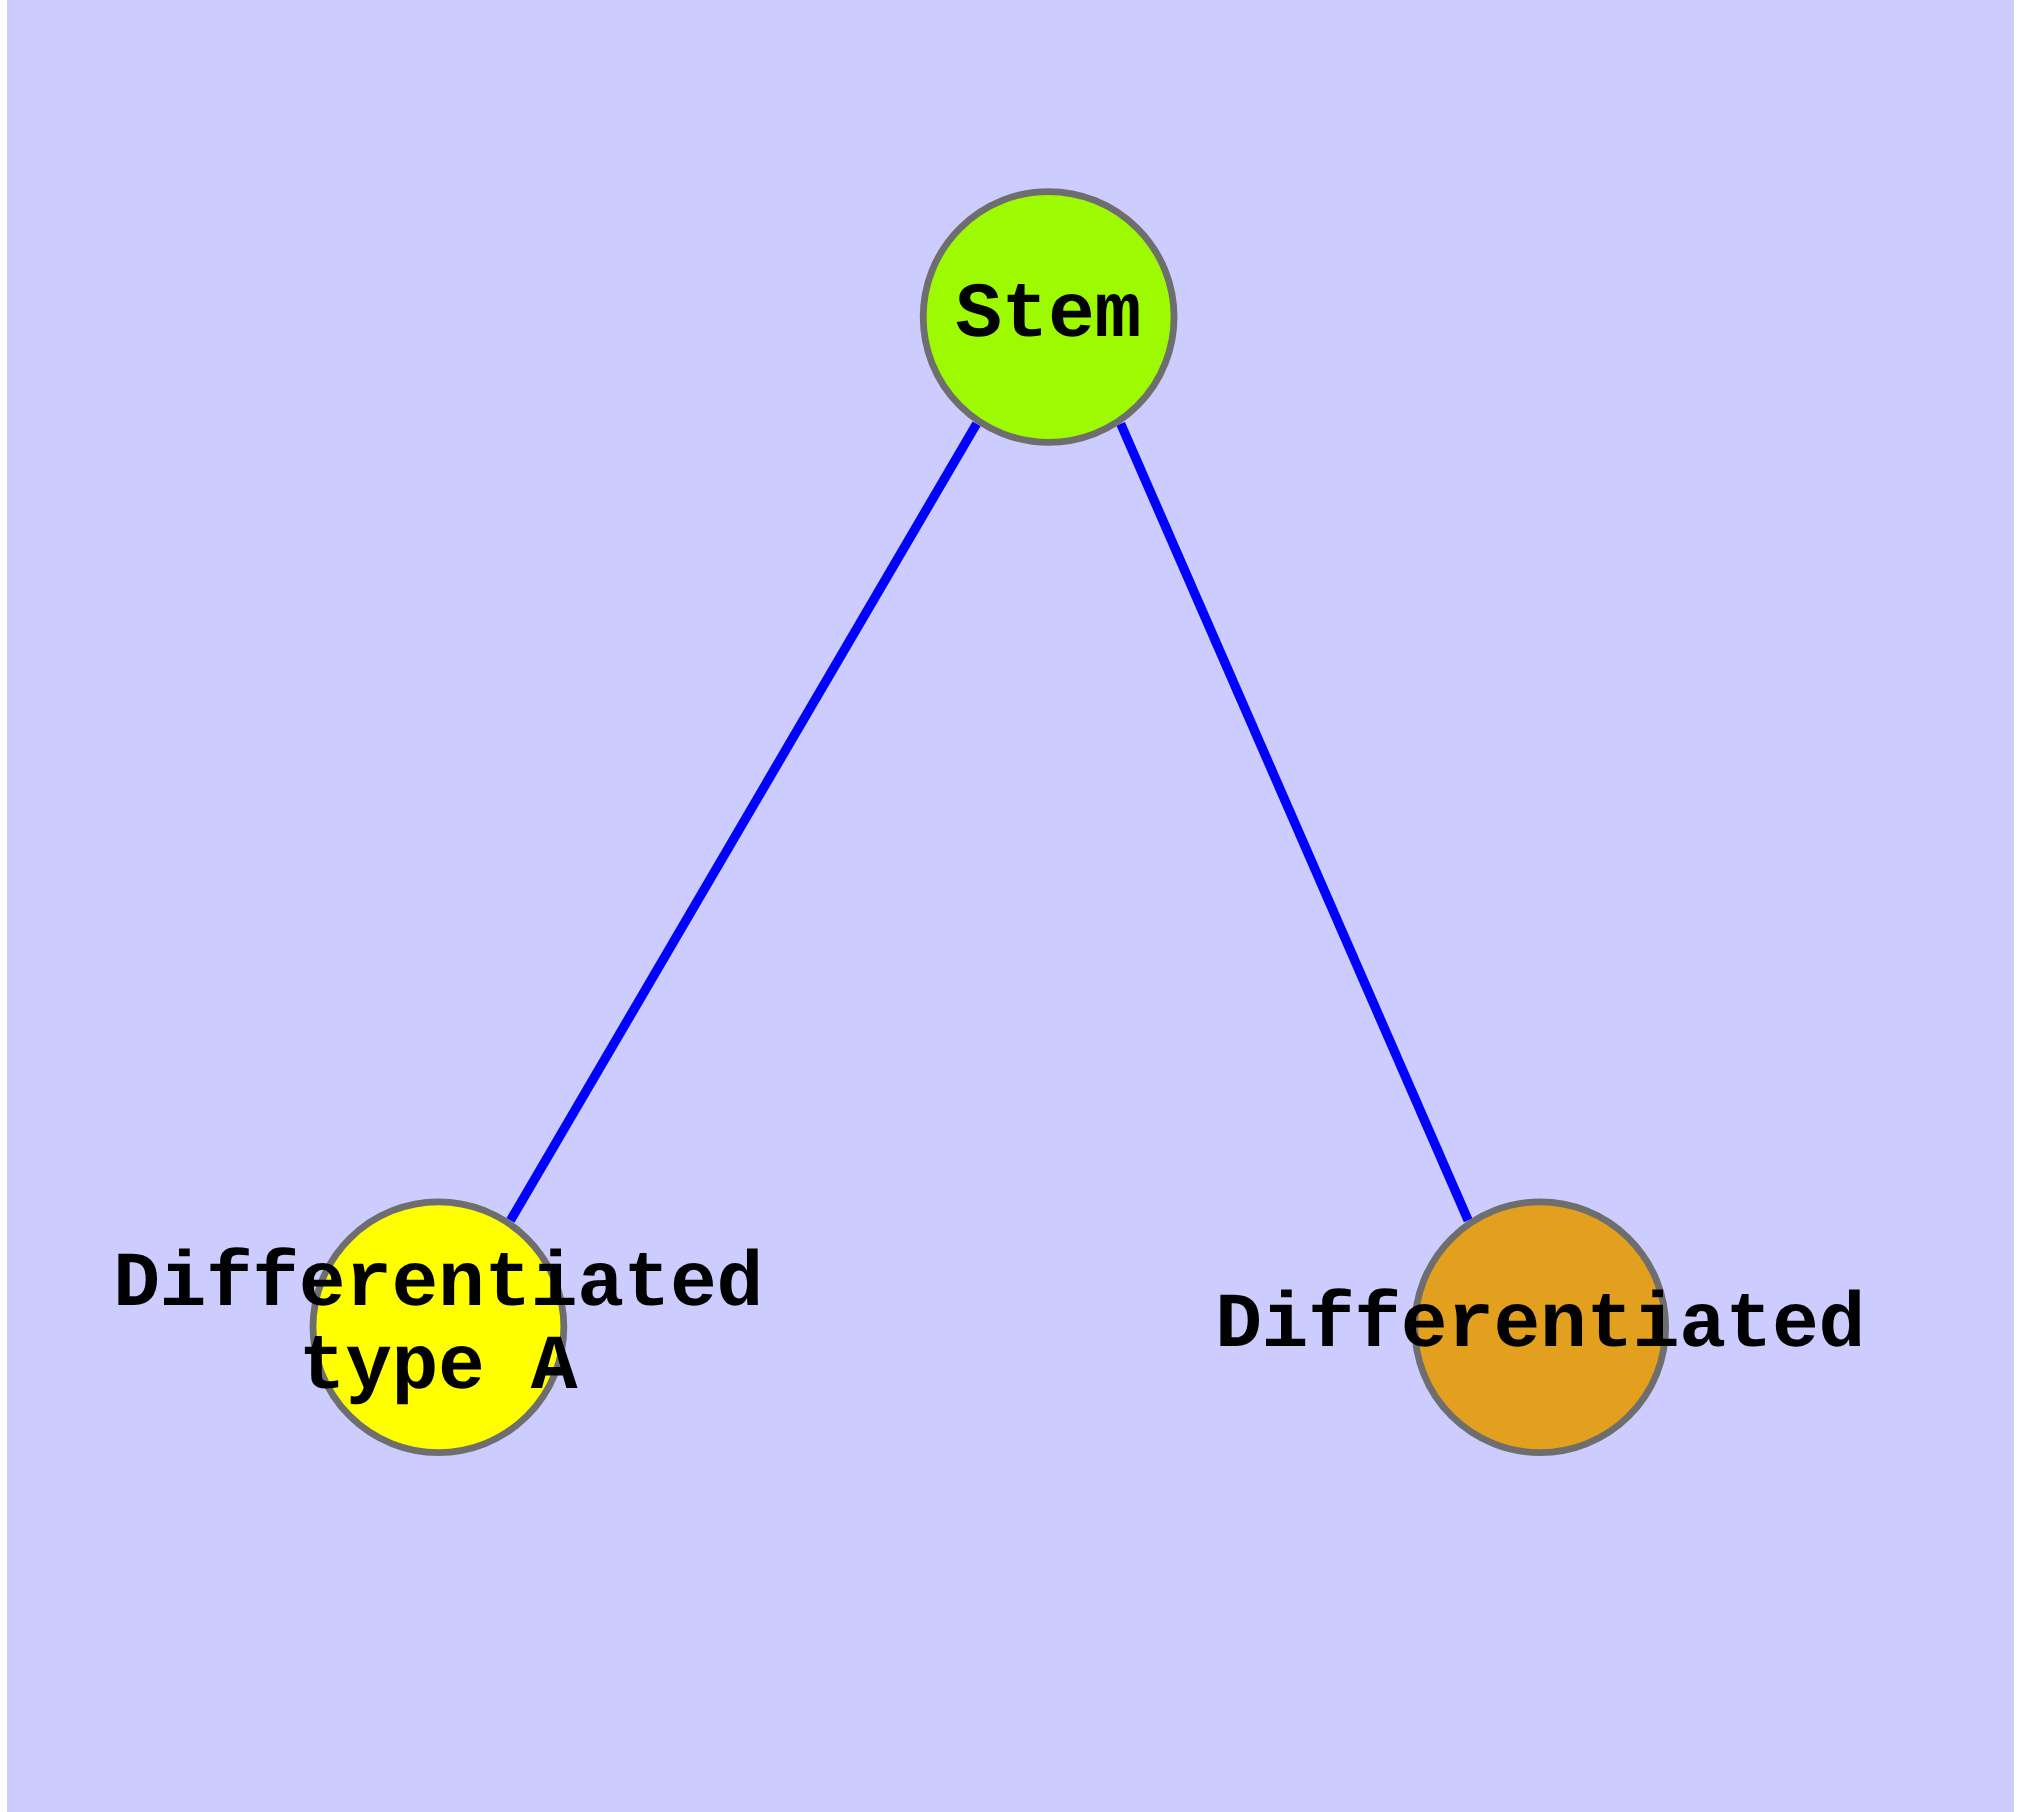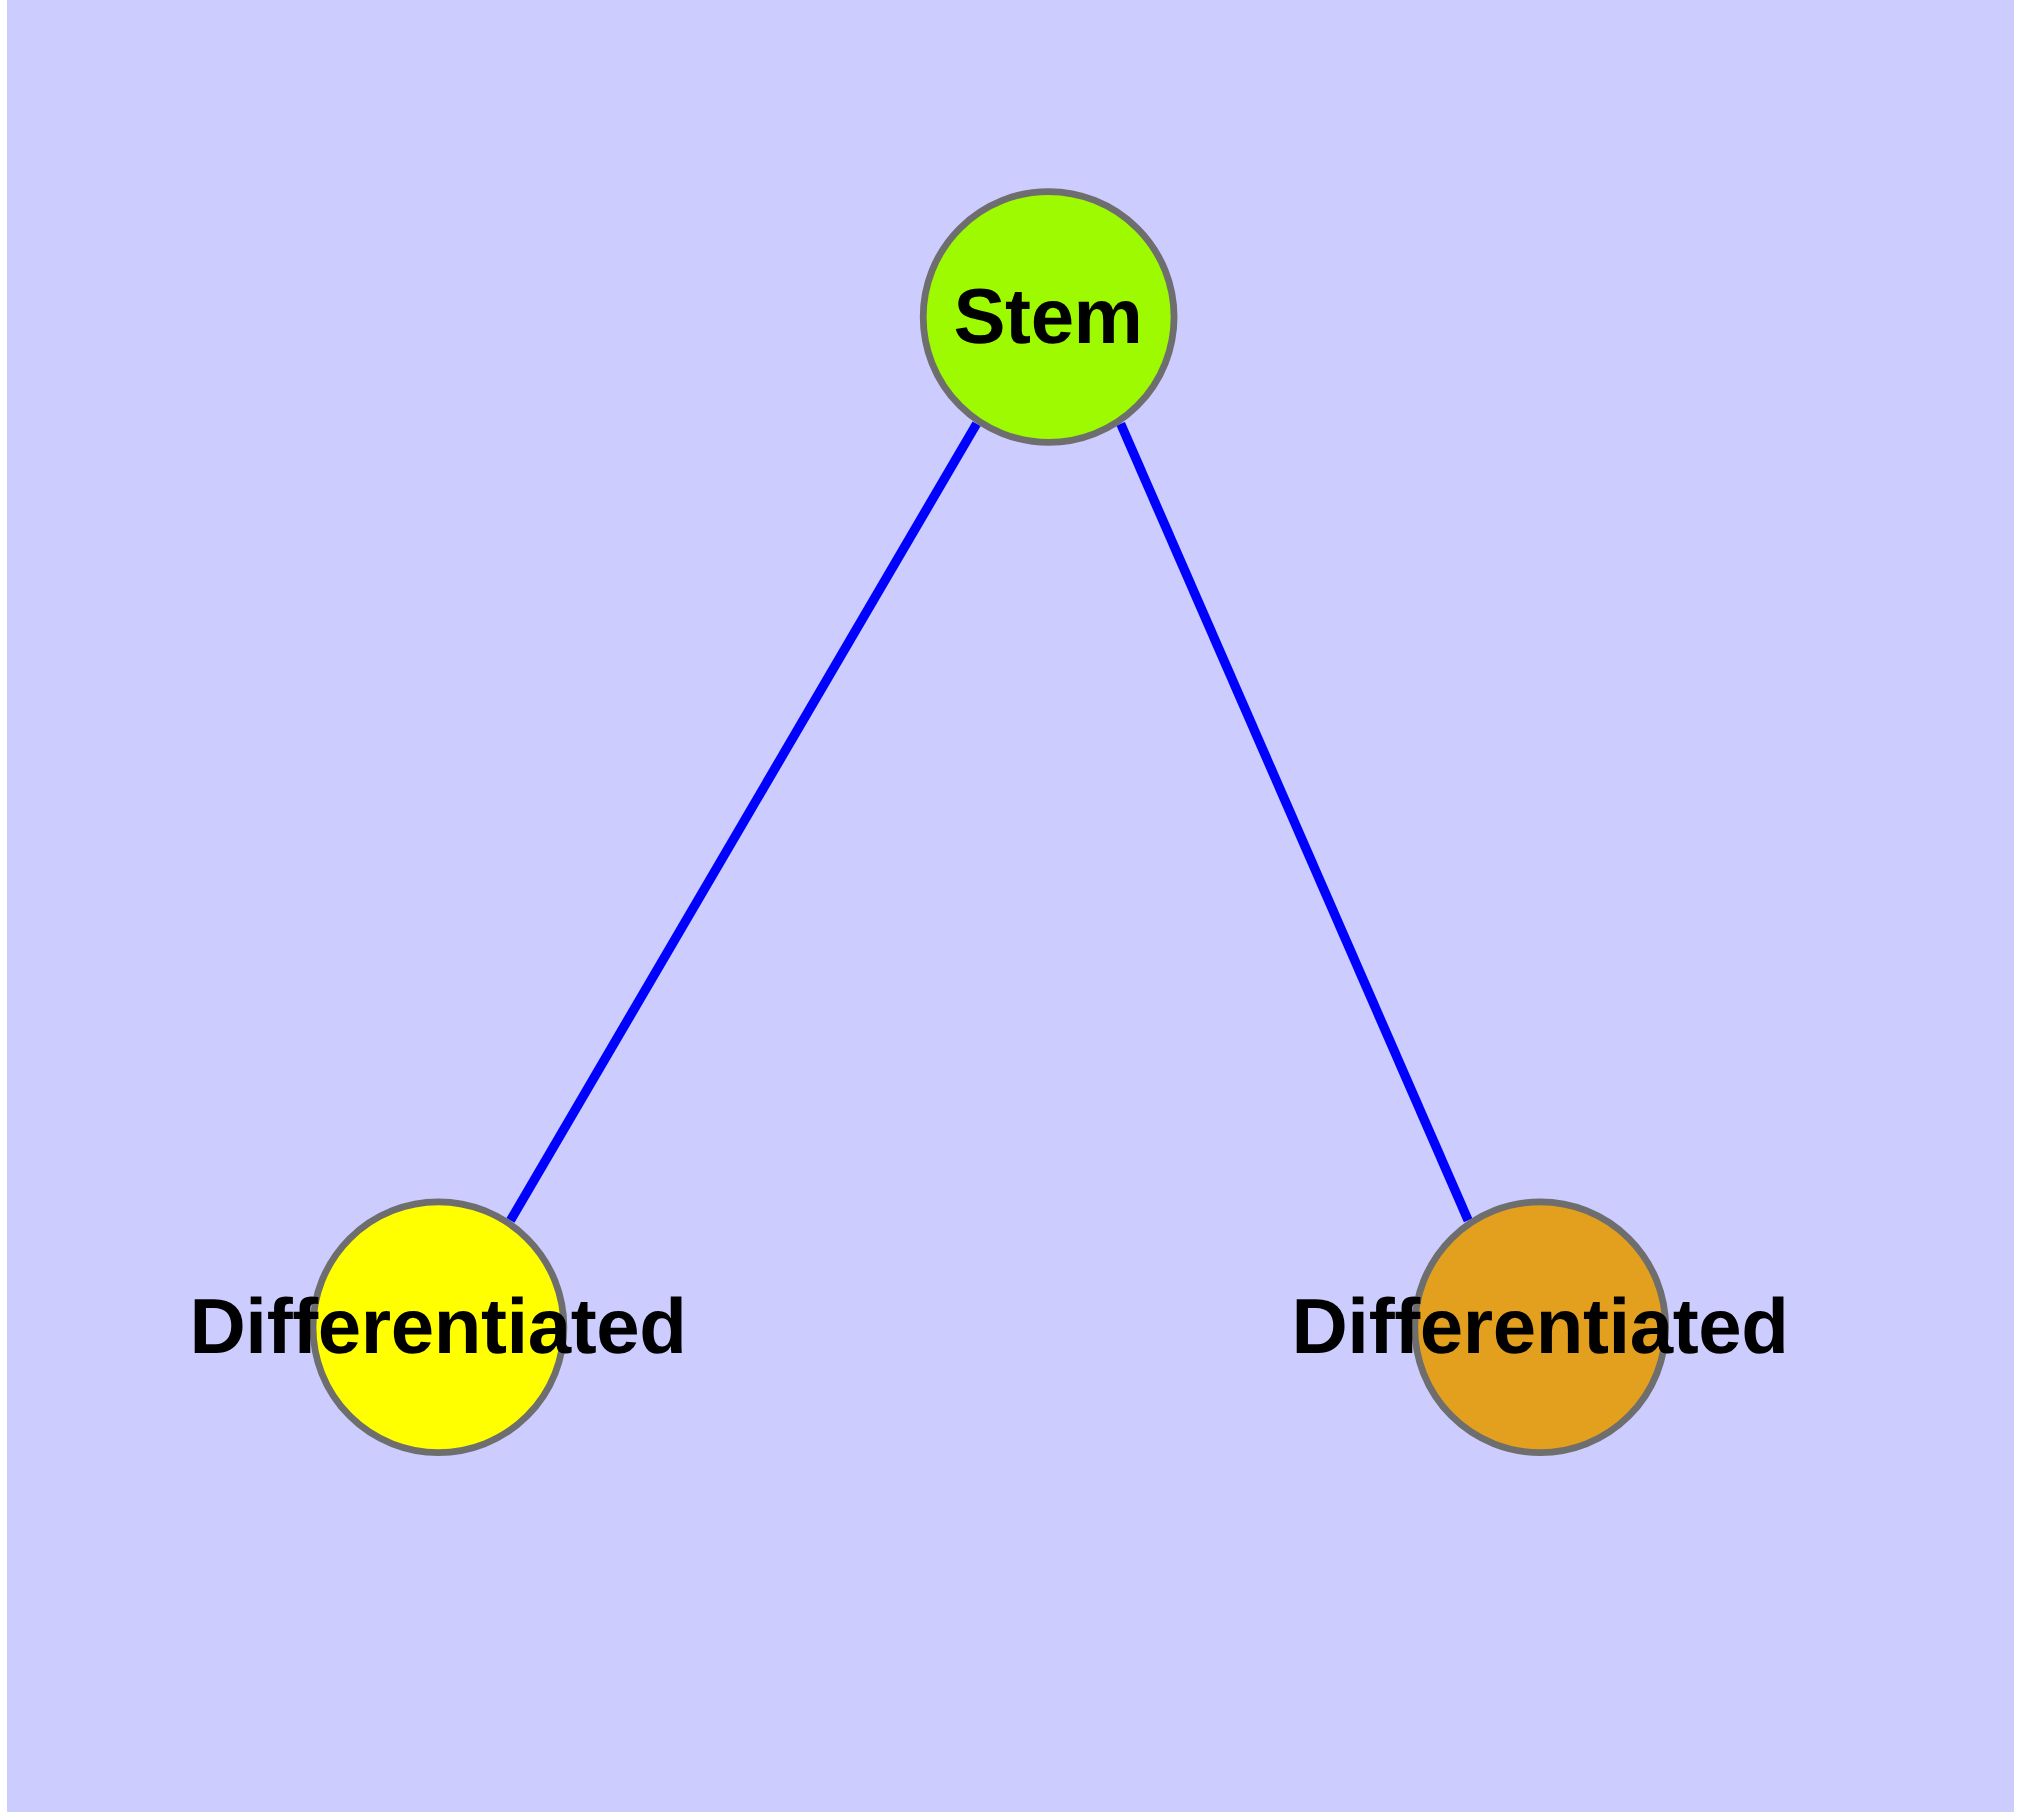--- a/index.html
+++ b/index.html
@@ -7,21 +7,21 @@
     margin: 0;
     padding: 0;
     background: #ffffff;
   }
   #stage {
     position: relative;
     width: 2021px;
     height: 1812px;
     background: #ffffff;
     overflow: hidden;
-    font-family: Liberation Sans, sans-serif;
+    font-family: Liberation Mono, monospace;
   }
   #canvas-bg {
     position: absolute;
     left: 6.8px;
     top: 0px;
     width: 2007px;
     height: 1812px;
     background: #ccccff;
   }
   #graph-svg {
@@ -61,18 +61,18 @@
 
     <g>
       <circle cx="1237" cy="374" r="148" fill="#9efa00" stroke="#6e6e6e" stroke-width="8"></circle>
       <circle cx="517" cy="1566" r="148" fill="#ffff00" stroke="#6e6e6e" stroke-width="8"></circle>
       <circle cx="1817" cy="1566" r="148" fill="#e3a01e" stroke="#6e6e6e" stroke-width="8"></circle>
     </g>
   </svg>
 
   <div class="node-label" style="left:1048px; top:317px;"><span>Stem</span></div>
 
-  <div class="node-label" style="left:438px; top:1327px;"><span>Differentiated</span><br></div>
+  <div class="node-label" style="left:438px; top:1327px;"><span>Differentiated</span><br><span>type A</span></div>
 
   <div class="node-label" style="left:1540px; top:1327px;"><span>Differentiated</span><br></div>
 
 </div>
 
 
 </body></html>

